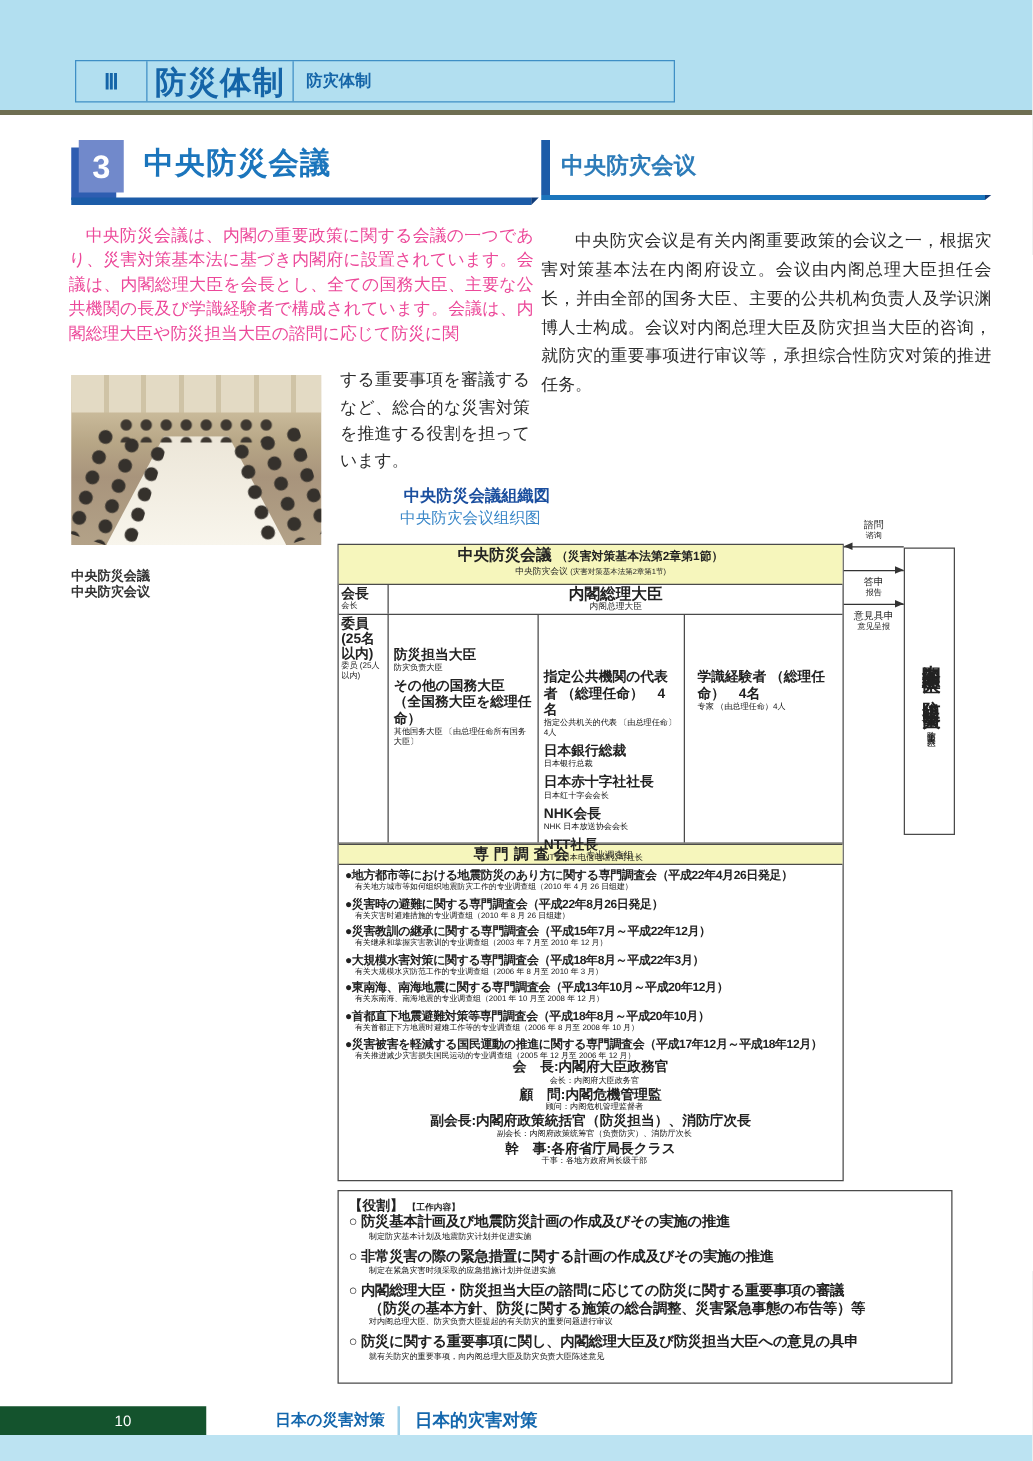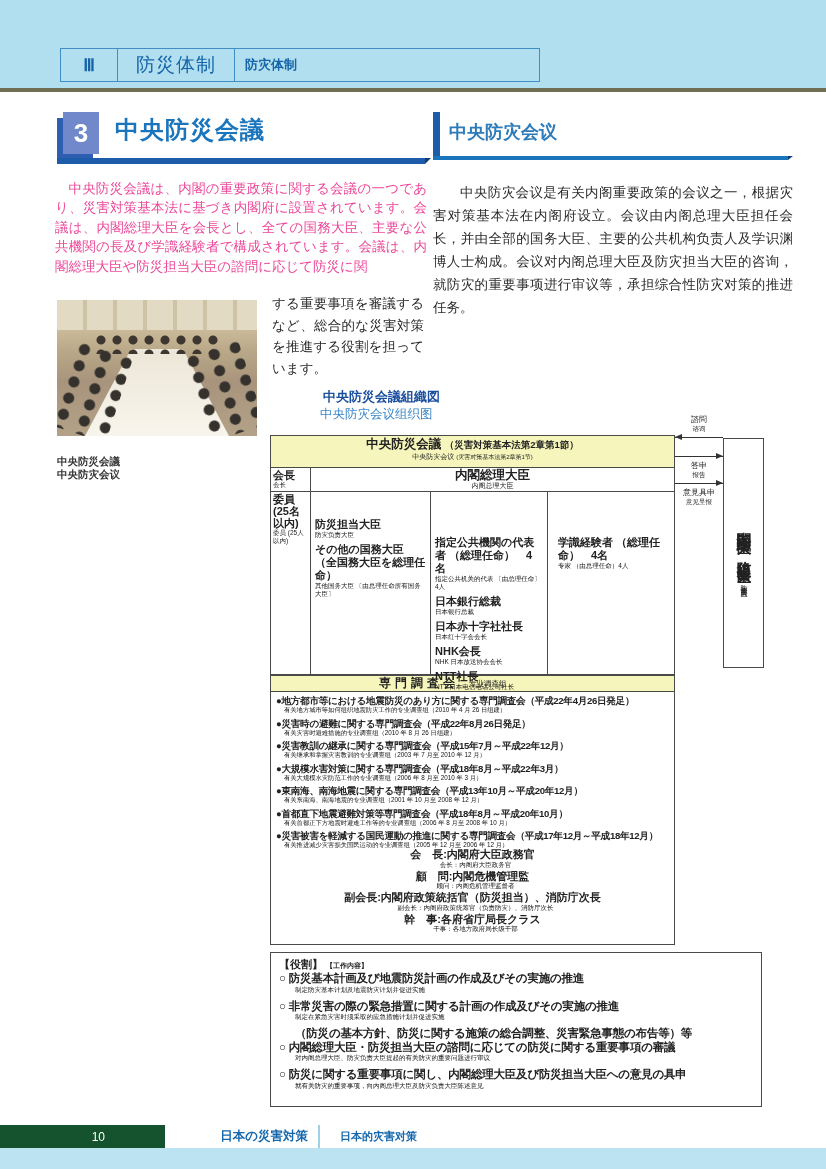--- a/index.html
+++ b/index.html
@@ -7,21 +7,21 @@
         font-family:"Liberation Sans",sans-serif;color:#222;overflow:hidden;}
 
   
   .top-band{position:absolute;left:0;top:0;width:826px;height:88px;background:#b2dff0;}
   .olive-line{position:absolute;left:0;top:88px;width:826px;height:4px;background:#6f6e52;}
   .hdr-box{position:absolute;left:60px;top:48px;width:478px;height:32px;border:1px solid #3f8fc5;
            display:flex;align-items:stretch;color:#1565a8;}
   .hdr-cell-num{width:56px;border-right:1px solid #3f8fc5;display:flex;align-items:center;justify-content:center;
                 font-size:17px;font-weight:bold;}
   .hdr-cell-ja{width:116px;border-right:1px solid #3f8fc5;display:flex;align-items:center;justify-content:center;
-               font-size:19px;font-weight:normal;letter-spacing:1px;}
+               font-size:25px;font-weight:bold;letter-spacing:1px;}
   .hdr-cell-zh{flex:1;display:flex;align-items:center;padding-left:10px;font-size:13px;font-weight:bold;}
 
   
   .sec-head{position:absolute;left:55px;top:108px;width:372px;height:58px;}
   .sec-num{position:absolute;left:8px;top:4px;width:36px;height:42px;background:#7189cb;color:#fff;
            font-size:26px;font-weight:bold;display:flex;align-items:center;justify-content:center;
            box-shadow:-6px 6px 0 0 #2e5db1;}
   .sec-title{position:absolute;left:60px;top:6px;font-size:24px;font-weight:bold;color:#1b75bc;letter-spacing:1px;}
   .sec-rule{position:absolute;left:2px;top:50px;width:368px;height:6px;background:#1c5ca8;}
   .sec-rule::after{content:"";position:absolute;right:-6px;top:0;border-top:6px solid #0f3c7a;border-right:6px solid transparent;}
@@ -118,21 +118,21 @@
   .rl-main{font-size:11.5px;font-weight:bold;line-height:13.5px;letter-spacing:-0.2px;}
   .rl-sub{font-size:6.5px;line-height:8px;margin:0 0 6px 16px;color:#111;}
 
   
   .footer-strip{position:absolute;left:0;top:1125px;width:826px;height:23px;background:#fff;
         display:flex;align-items:stretch;}
   .pg-box{width:165px;background:#14532d;color:#fff;font-size:12px;display:flex;align-items:center;
         justify-content:flex-end;padding-right:60px;box-sizing:border-box;}
   .ft-ja{width:143px;display:flex;align-items:center;justify-content:flex-end;color:#1467ad;
         font-size:12.5px;font-weight:bold;padding-right:10px;border-right:2px solid #9fd0e8;}
-  .ft-zh{display:flex;align-items:center;color:#1467ad;font-size:11px;font-weight:bold;padding-left:20px;}
+  .ft-zh{display:flex;align-items:center;color:#1467ad;font-size:14px;font-weight:bold;padding-left:12px;}
   .footer-band{position:absolute;left:0;top:1148px;width:826px;height:21px;background:#bce3f2;}
 </style>
 </head>
 <body>
 
 <div id="page">
 
   <div class="top-band"></div>
   <div class="olive-line"></div>
   <div class="hdr-box">
@@ -281,22 +281,22 @@
 
   <div class="roles">
     <div class="roles-head">
       <span>【役割】</span>
       <span class="zh">【工作内容】</span>
     </div>
     <div class="rl-main">○ 防災基本計画及び地震防災計画の作成及びその実施の推進</div>
     <div class="rl-sub">制定防灾基本计划及地震防灾计划并促进实施</div>
     <div class="rl-main">○ 非常災害の際の緊急措置に関する計画の作成及びその実施の推進</div>
     <div class="rl-sub">制定在紧急灾害时须采取的应急措施计划并促进实施</div>
+    <div class="rl-main">○ 内閣総理大臣・防災担当大臣の諮問に応じての防災に関する重要事項の審議</div>
     <div class="rl-main" style="margin-left:16px;">（防災の基本方針、防災に関する施策の総合調整、災害緊急事態の布告等）等</div>
-    <div class="rl-main">○ 内閣総理大臣・防災担当大臣の諮問に応じての防災に関する重要事項の審議</div>
     <div class="rl-sub">对内阁总理大臣、防灾负责大臣提起的有关防灾的重要问题进行审议</div>
     <div class="rl-main">○ 防災に関する重要事項に関し、内閣総理大臣及び防災担当大臣への意見の具申</div>
     <div class="rl-sub">就有关防灾的重要事项，向内阁总理大臣及防灾负责大臣陈述意见</div>
   </div>
 
   <div class="footer-strip">
     <div class="pg-box">10</div>
     <div class="ft-ja">日本の災害対策</div>
     <div class="ft-zh">日本的灾害对策</div>
   </div>

